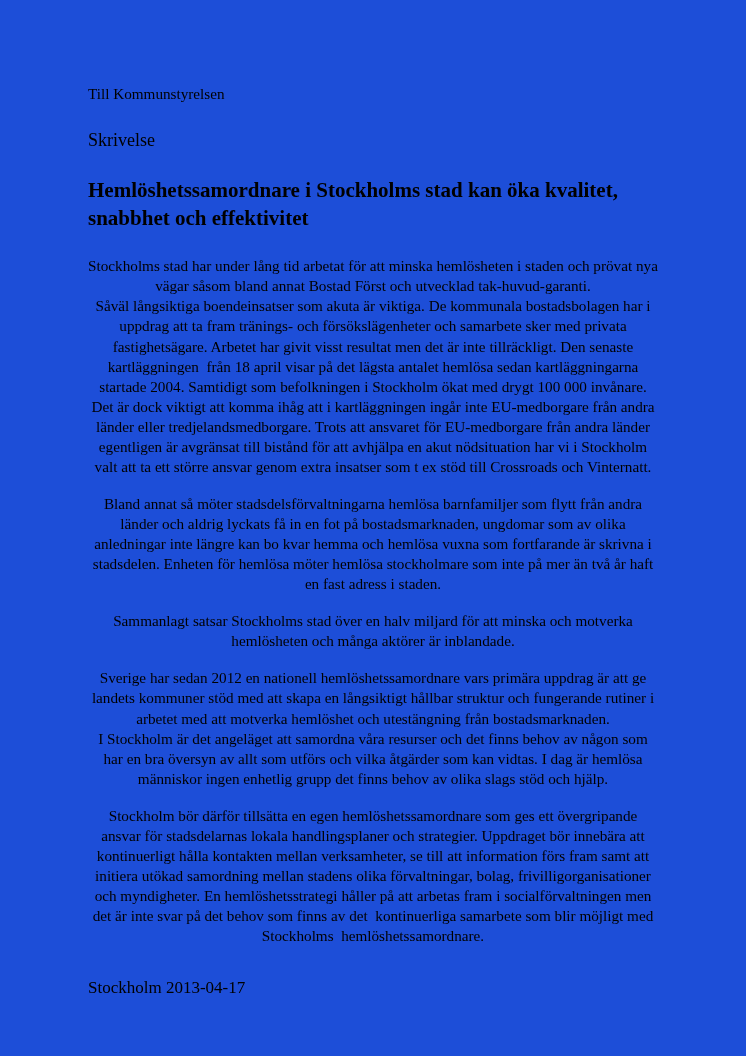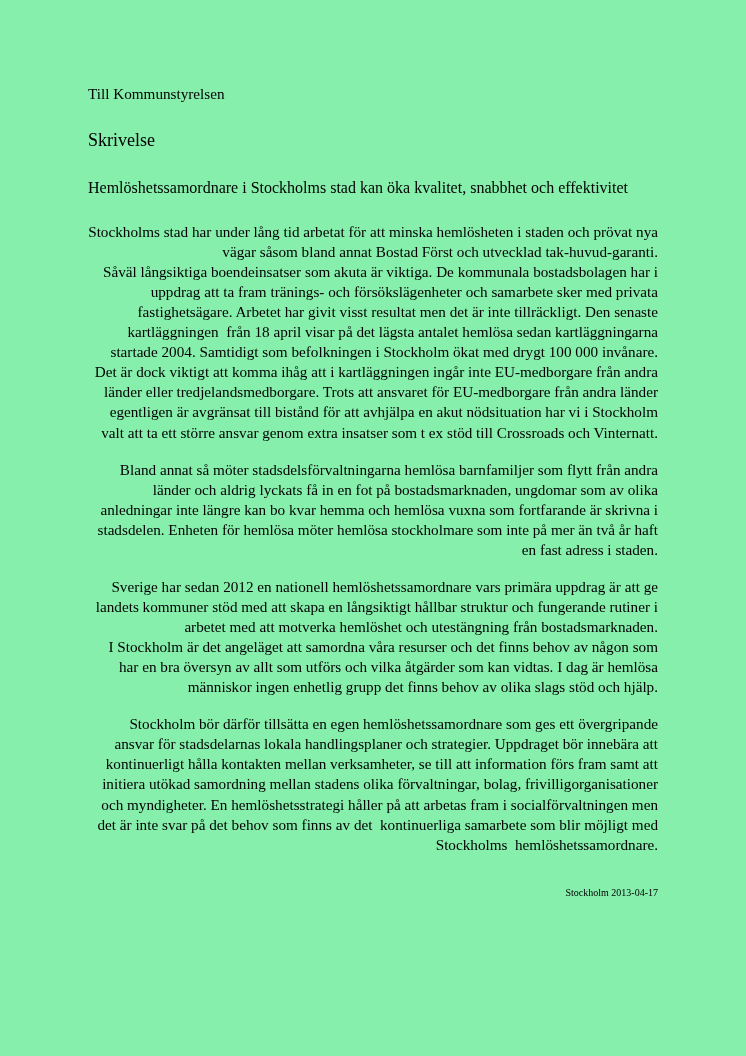--- a/index.html
+++ b/index.html
@@ -11,78 +11,78 @@
     width: 746px;
     height: 1056px;
     font-family: "Liberation Serif", serif;
     color: #000000;
     -webkit-font-smoothing: antialiased;
   }
   .page {
     position: relative;
     width: 746px;
     height: 1056px;
-    background: #86efac;
+    background: #1d4ed8;
     box-sizing: border-box;
     padding: 84px 88px 40px 88px;
   }
   .doc-body {
     width: 570px;
   }
   p.block {
     margin: 0 0 17px 0;
     font-size: 15.2px;
     line-height: 1.32;
-    text-align: right;
+    text-align: center;
     white-space: pre-wrap;
   }
   p.addressee {
     margin: 0 0 25px 0;
     font-size: 15.2px;
     line-height: 1.32;
   }
   p.doctype {
     margin: 0 0 24px 0;
     font-size: 18px;
     line-height: 1.32;
   }
   h1.title {
     margin: 0 0 24px 0;
-    font-size: 16px;
-    font-weight: normal;
+    font-size: 21px;
+    font-weight: bold;
     line-height: 1.32;
   }
   p.spaced-top {
     margin-top: 6px;
   }
   .signature-block {
     margin-top: 31px;
   }
   p.place-date {
     margin: 0 0 46px 0;
-    font-size: 10px;
+    font-size: 17px;
     line-height: 1.32;
-    text-align: right;
   }
 </style>
 </head>
 <body>
 
 <div class="page">
   <div class="doc-body">
 
     <p class="addressee">Till Kommunstyrelsen</p>
 
     <p class="doctype">Skrivelse</p>
 
     <h1 class="title">Hemlöshetssamordnare i Stockholms stad kan öka kvalitet, snabbhet och effektivitet</h1>
 
     <p class="block">Stockholms stad har under lång tid arbetat för att minska hemlösheten i staden och prövat nya vägar såsom bland annat Bostad Först och utvecklad tak-huvud-garanti.
 Såväl långsiktiga boendeinsatser som akuta är viktiga. De kommunala bostadsbolagen har i uppdrag att ta fram tränings- och försökslägenheter och samarbete sker med privata fastighetsägare. Arbetet har givit visst resultat men det är inte tillräckligt. Den senaste kartläggningen  från 18 april visar på det lägsta antalet hemlösa sedan kartläggningarna startade 2004. Samtidigt som befolkningen i Stockholm ökat med drygt 100 000 invånare. Det är dock viktigt att komma ihåg att i kartläggningen ingår inte EU-medborgare från andra länder eller tredjelandsmedborgare. Trots att ansvaret för EU-medborgare från andra länder egentligen är avgränsat till bistånd för att avhjälpa en akut nödsituation har vi i Stockholm valt att ta ett större ansvar genom extra insatser som t ex stöd till Crossroads och Vinternatt.</p>
     <p class="block spaced-top">Bland annat så möter stadsdelsförvaltningarna hemlösa barnfamiljer som flytt från andra länder och aldrig lyckats få in en fot på bostadsmarknaden, ungdomar som av olika anledningar inte längre kan bo kvar hemma och hemlösa vuxna som fortfarande är skrivna i stadsdelen. Enheten för hemlösa möter hemlösa stockholmare som inte på mer än två år haft en fast adress i staden.</p>
+    <p class="block spaced-top">Sammanlagt satsar Stockholms stad över en halv miljard för att minska och motverka hemlösheten och många aktörer är inblandade.</p>
     <p class="block spaced-top">Sverige har sedan 2012 en nationell hemlöshetssamordnare vars primära uppdrag är att ge landets kommuner stöd med att skapa en långsiktigt hållbar struktur och fungerande rutiner i arbetet med att motverka hemlöshet och utestängning från bostadsmarknaden.
 I Stockholm är det angeläget att samordna våra resurser och det finns behov av någon som har en bra översyn av allt som utförs och vilka åtgärder som kan vidtas. I dag är hemlösa människor ingen enhetlig grupp det finns behov av olika slags stöd och hjälp.</p>
     <p class="block spaced-top">Stockholm bör därför tillsätta en egen hemlöshetssamordnare som ges ett övergripande ansvar för stadsdelarnas lokala handlingsplaner och strategier. Uppdraget bör innebära att kontinuerligt hålla kontakten mellan verksamheter, se till att information förs fram samt att initiera utökad samordning mellan stadens olika förvaltningar, bolag, frivilligorganisationer och myndigheter. En hemlöshetsstrategi håller på att arbetas fram i socialförvaltningen men det är inte svar på det behov som finns av det  kontinuerliga samarbete som blir möjligt med Stockholms  hemlöshetssamordnare.</p>
 
     <div class="signature-block">
       <p class="place-date">Stockholm 2013-04-17</p>
 
     </div>
 
   </div>

